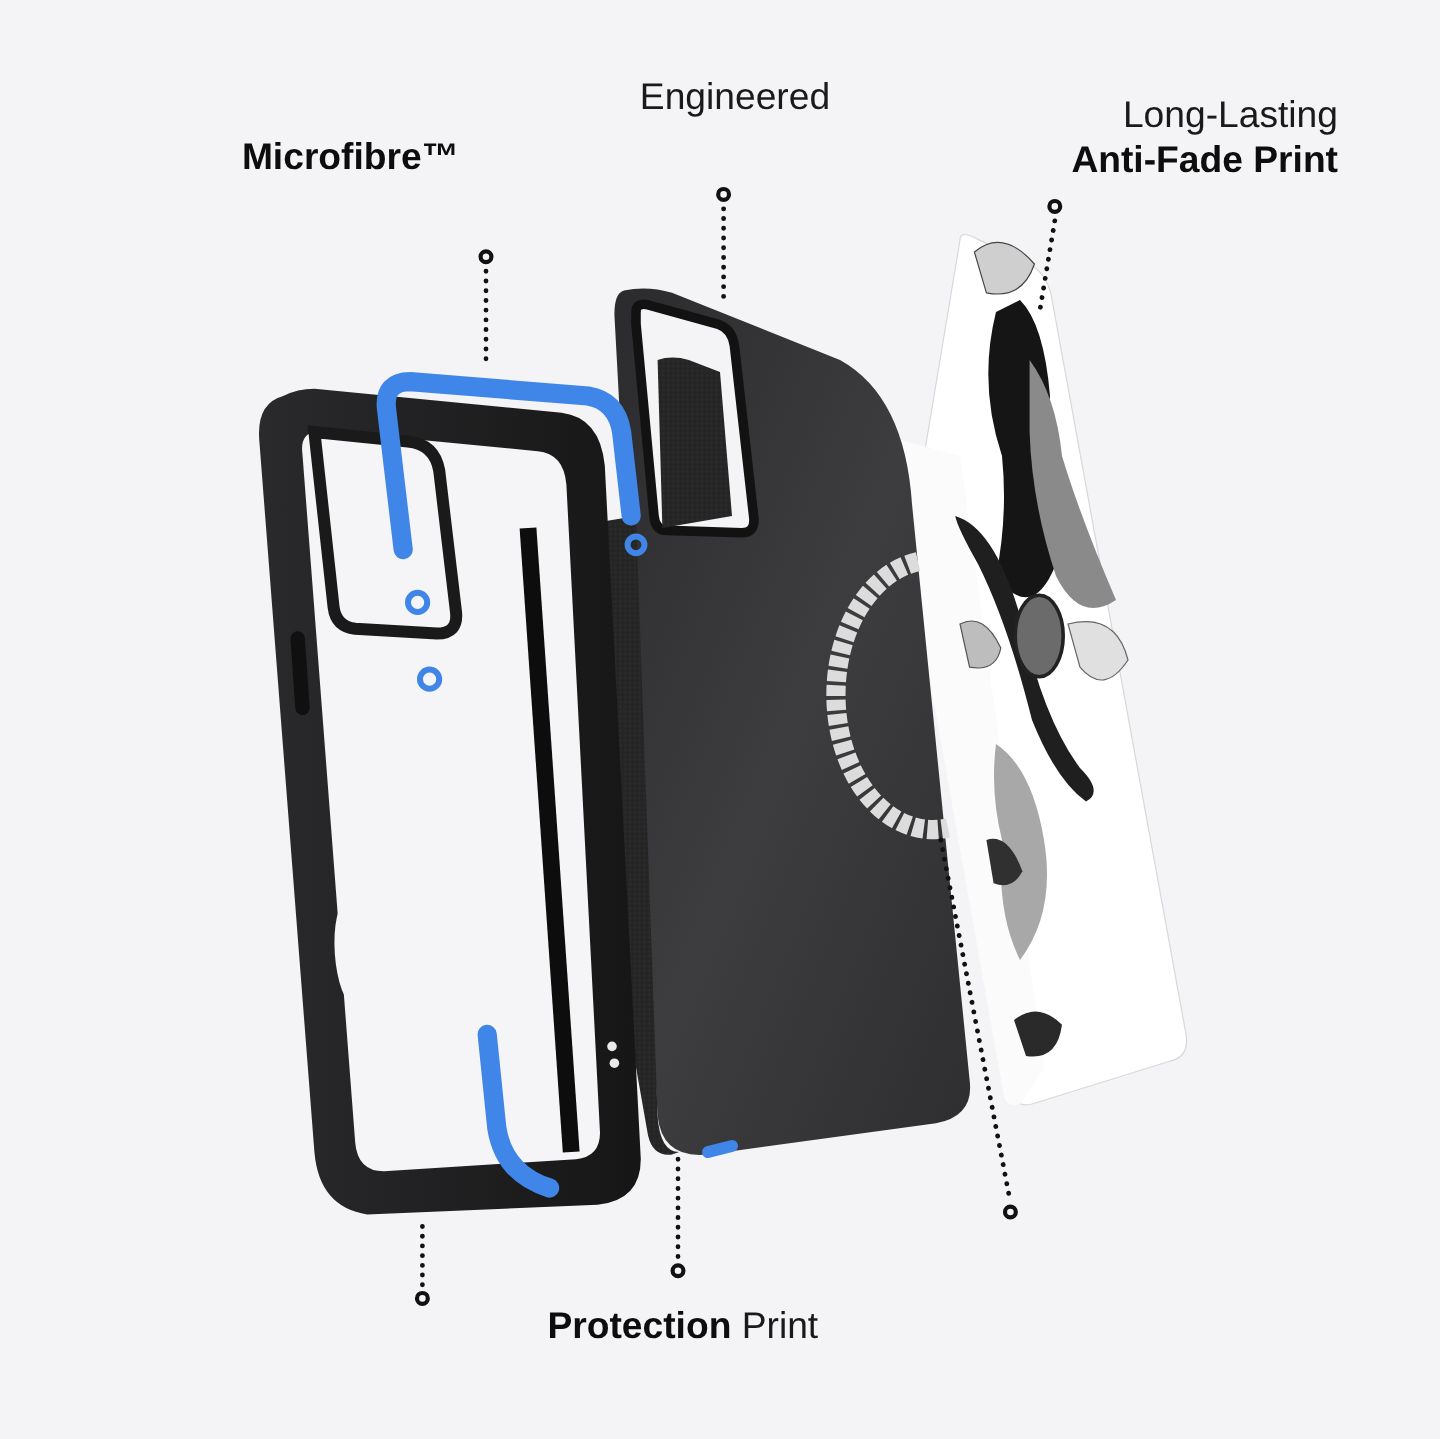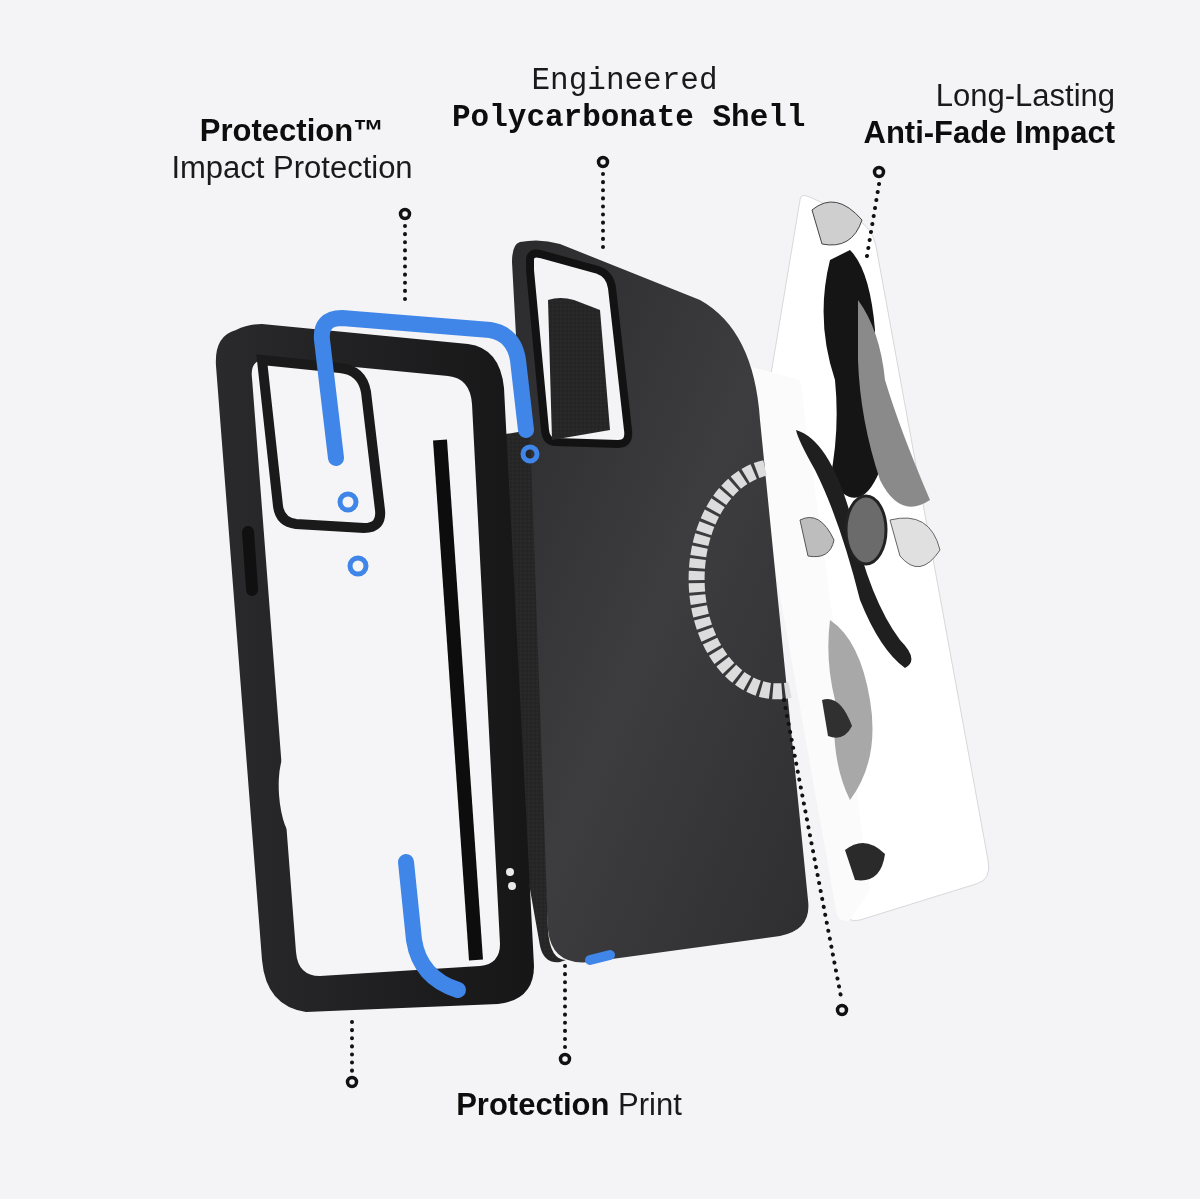--- a/index.html
+++ b/index.html
@@ -114,32 +114,30 @@
       <circle cx="405" cy="214" r="4.5"></circle>
       <circle cx="603" cy="162" r="4.5"></circle>
       <circle cx="879" cy="172" r="4.5"></circle>
       <circle cx="352" cy="1082" r="4.5"></circle>
       <circle cx="565" cy="1059" r="4.5"></circle>
       <circle cx="842" cy="1010" r="4.5"></circle>
     </g>
   </svg>
 
   <div class="callout" style="left:150px; top:112px; width:284px;">
-    <span class="line bold">Protection™</span>
-    <span class="line light">Impact Protection</span>
+    <span class="line bold">Microfibre™</span>
   </div>
 
-  <div class="callout" style="left:452px; top:62px; width:345px;font-family:Liberation Mono, monospace;">
+  <div class="callout" style="left:440px; top:62px; width:345px;">
     <span class="line light">Engineered</span>
-    <span class="line bold">Polycarbonate Shell</span>
   </div>
 
   <div class="callout" style="left:855px; top:77px; width:260px;text-align:right;">
     <span class="line light">Long-Lasting</span>
-    <span class="line bold">Anti-Fade Impact</span>
+    <span class="line bold">Anti-Fade Print</span>
   </div>
 
 
   <div class="callout inline" style="left:428px; top:1086px; width:282px;">
     <span class="line bold">Protection</span><span class="line light"> Print</span>
   </div>
 
 
 </div>
 

